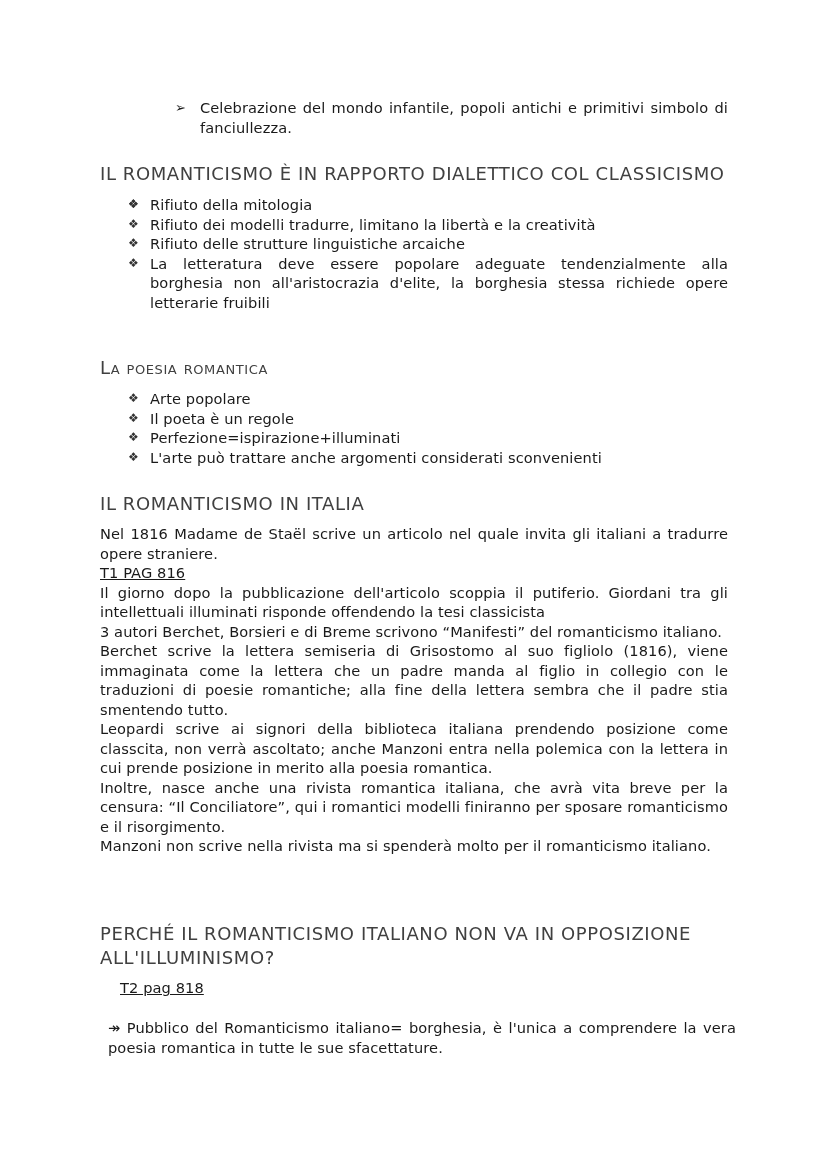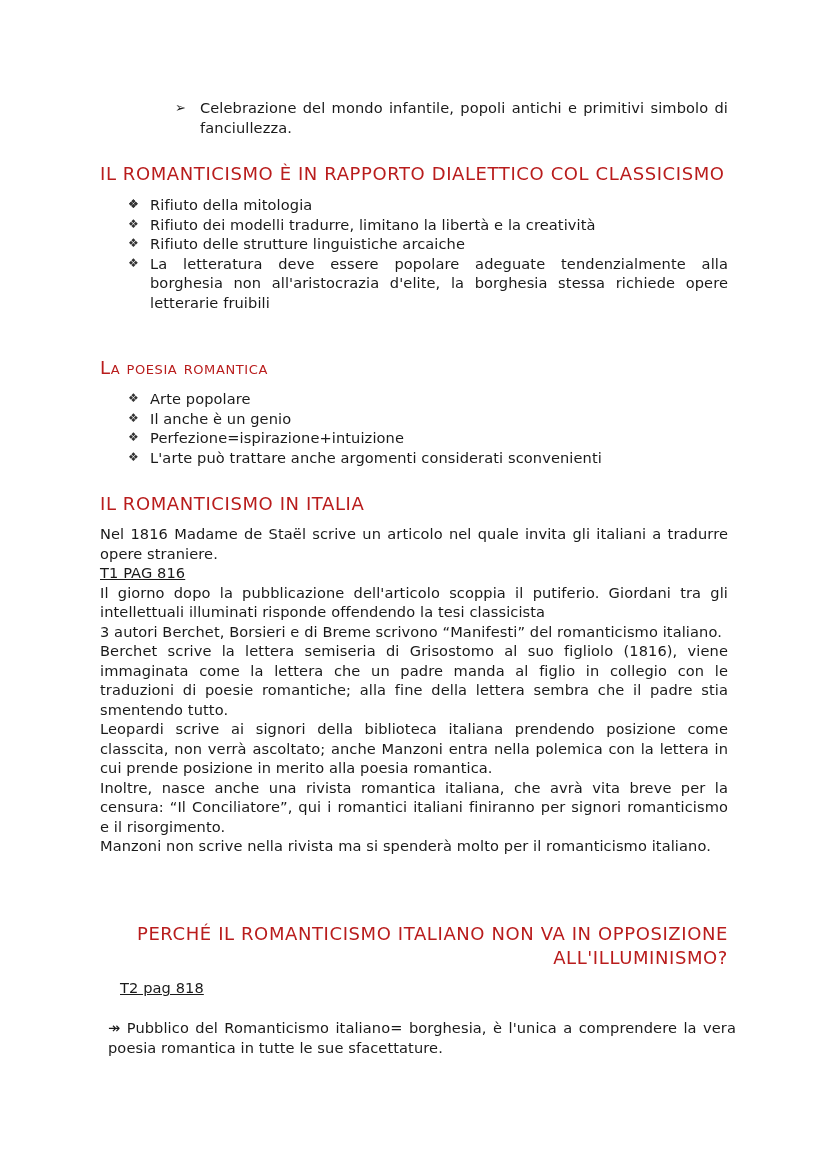--- a/index.html
+++ b/index.html
@@ -5,25 +5,25 @@
   html, body { margin: 0; padding: 0; background: #ffffff; }
   body {
     width: 828px; height: 1169px; position: relative; overflow: hidden;
     font-family: "DejaVu Sans", sans-serif; color: #1a1a1a;
   }
   .page { position: absolute; left: 100px; top: 0; width: 628px; }
   .text { font-size: 14.6px; line-height: 19.5px; letter-spacing: 0.1px; }
   .justify { text-align: justify; text-align-last: left; }
   .heading {
     font-family: "DejaVu Sans", sans-serif;
-    color: #b91c1c; font-size: 18px; letter-spacing: 0.6px;
+    color: #404040; font-size: 18px; letter-spacing: 0.6px;
     font-variant: small-caps; font-weight: normal; margin: 0;
     line-height: 24px;
   }
-  .heading.center { text-align: right; }
+  .heading.center { text-align: left; }
   ul.diamond { list-style: none; margin: 0; padding: 0 0 0 28px; }
   ul.diamond li { position: relative; padding-left: 22px; }
   ul.diamond li .bullet {
     position: absolute; left: 0; top: 0; font-size: 12px; color: #333;
   }
   .arrow-item { position: absolute; left: 175px; top: 98px; width: 553px; }
   .arrow-item .bullet { position: absolute; left: 0; top: 0; font-size: 13px; }
   .arrow-item .body { padding-left: 25px; }
   .ref { text-decoration: underline; display: block; }
   .para { display: block; }
@@ -43,34 +43,34 @@
     <li><span class="bullet">❖</span></li>
     <li><span class="bullet">❖</span><span>Rifiuto della mitologia</span></li>
     <li><span class="bullet">❖</span><span>Rifiuto dei modelli tradurre, limitano la libertà e la creatività</span></li>
     <li><span class="bullet">❖</span><span>Rifiuto delle strutture linguistiche arcaiche</span></li>
     <li><span class="bullet">❖</span><span>La letteratura deve essere popolare adeguate tendenzialmente alla borghesia non all'aristocrazia d'elite, la borghesia stessa richiede opere letterarie fruibili</span></li>
   </ul>
 
   <h2 class="heading" style="position:absolute; top:356px; left:0;">La poesia romantica</h2>
   <ul class="diamond text" style="position:absolute; top:389px; left:0; width:600px;">
     <li><span class="bullet">❖</span><span>Arte popolare</span></li>
-    <li><span class="bullet">❖</span><span>Il anche è un genio</span></li>
-    <li><span class="bullet">❖</span><span>Perfezione=ispirazione+intuizione</span></li>
+    <li><span class="bullet">❖</span><span>Il poeta è un regole</span></li>
+    <li><span class="bullet">❖</span><span>Perfezione=ispirazione+illuminati</span></li>
     <li><span class="bullet">❖</span><span>L'arte può trattare anche argomenti considerati sconvenienti</span></li>
   </ul>
 
   <h2 class="heading" style="position:absolute; top:492px; left:0;">IL ROMANTICISMO IN ITALIA</h2>
   <div class="text justify" style="position:absolute; top:524px; left:0; width:628px;">
     <span class="para">Nel 1816 Madame de Staël scrive un articolo nel quale invita gli italiani a tradurre opere straniere.</span>
     <span class="ref">T1 PAG 816</span>
     <span class="para">Il giorno dopo la pubblicazione dell'articolo scoppia il putiferio. Giordani tra gli intellettuali illuminati risponde offendendo la tesi classicista</span>
     <span class="para">3 autori Berchet, Borsieri e di Breme scrivono “Manifesti” del romanticismo italiano.</span>
     <span class="para">Berchet scrive la lettera semiseria di Grisostomo al suo figliolo (1816), viene immaginata come la lettera che un padre manda al figlio in collegio con le traduzioni di poesie romantiche; alla fine della lettera sembra che il padre stia smentendo tutto.</span>
     <span class="para">Leopardi scrive ai signori della biblioteca italiana prendendo posizione come classcita, non verrà ascoltato; anche Manzoni entra nella polemica con la lettera in cui prende posizione in merito alla poesia romantica.</span>
-    <span class="para">Inoltre, nasce anche una rivista romantica italiana, che avrà vita breve per la censura: “Il Conciliatore”, qui i romantici italiani finiranno per signori romanticismo e il risorgimento.</span>
+    <span class="para">Inoltre, nasce anche una rivista romantica italiana, che avrà vita breve per la censura: “Il Conciliatore”, qui i romantici modelli finiranno per sposare romanticismo e il risorgimento.</span>
     <span class="para">Manzoni non scrive nella rivista ma si spenderà molto per il romanticismo italiano.</span>
   </div>
 
   <div style="position:absolute; top:922px; left:0; width:628px;">
     <h2 class="heading center">PERCHÉ IL ROMANTICISMO ITALIANO NON VA IN OPPOSIZIONE</h2>
     <h2 class="heading center">ALL'ILLUMINISMO?</h2>
   </div>
   <div class="text" style="position:absolute; top:978px; left:0;margin-left:20px;">
     <span class="ref">T2 pag 818</span>
   </div>

